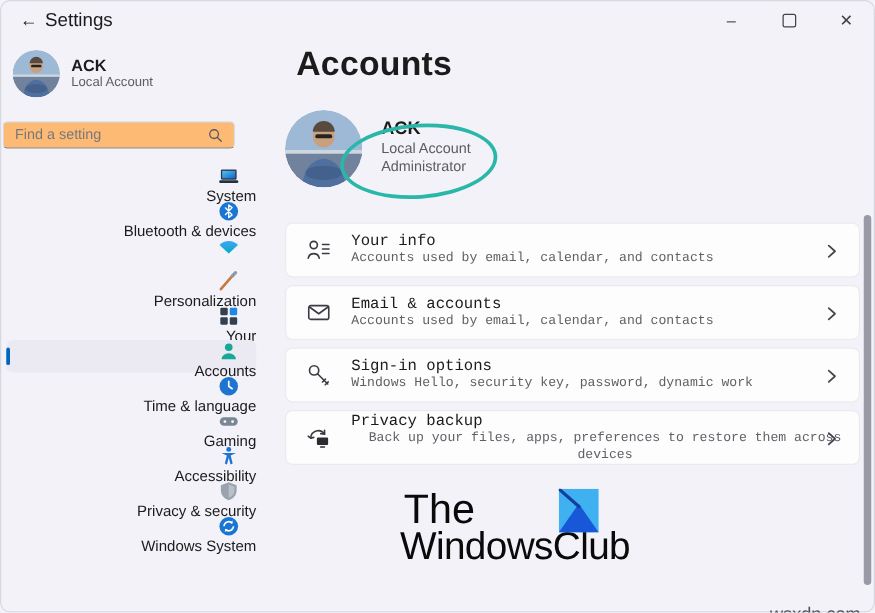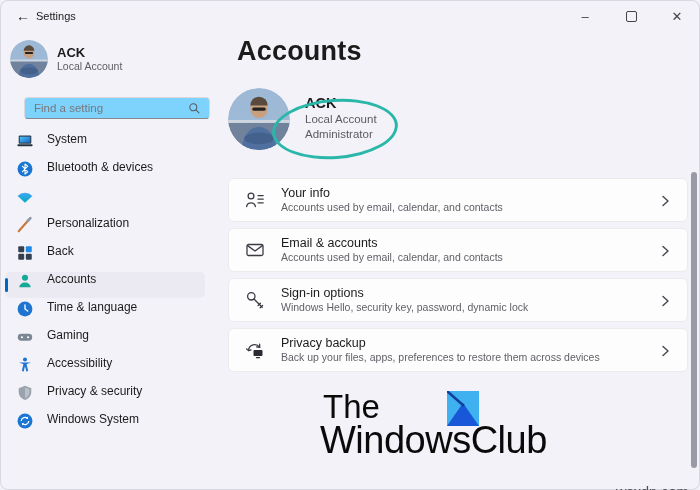--- a/index.html
+++ b/index.html
@@ -5,72 +5,72 @@
   html,body{margin:0;padding:0;}
   body{
     width:700px;height:490px;position:relative;overflow:hidden;
     background:#f3f2f9;font-family:"Liberation Sans",sans-serif;
     color:#1b1b1b;border-radius:8px;box-shadow:inset 0 0 0 1px #d8d8e0;
   }
   
   .titlebar{height:32px;position:relative;display:flex;align-items:center;}
   .back-btn{position:absolute;left:12px;top:6px;width:22px;height:20px;
     font-size:14px;color:#1b1b1b;display:flex;align-items:center;justify-content:center;cursor:pointer;}
-  .tb-title{margin-left:36px;font-size:11px;}
+  .tb-title{margin-left:36px;font-size:15px;}
   .win-controls{position:absolute;right:0;top:0;display:flex;height:32px;}
   .win-btn{width:46px;height:32px;display:flex;align-items:center;justify-content:center;
     font-size:13px;color:#444;cursor:pointer;}
   .max-box{width:9px;height:9px;border:1px solid #444;border-radius:2px;}
   
   .app{display:flex;height:458px;}
   
   .sidebar{width:210px;flex:0 0 210px;position:relative;}
   .user-card{display:flex;align-items:center;margin:8px 0 0 10px;}
   .avatar-sm{width:38px;height:38px;border-radius:50%;overflow:hidden;flex:0 0 38px;}
   .user-text{margin-left:9px;}
   .user-name{font-size:13px;font-weight:bold;line-height:15px;}
   .user-sub{font-size:10.5px;color:#5d5d63;line-height:13px;}
-  .search-box{margin:19px 0 0 24px;width:186px;height:22px;background:#7dd3fc;
+  .search-box{margin:19px 0 0 2px;width:186px;height:22px;background:#fdba74;
     border:1px solid #d9d9de;border-bottom:1px solid #86868d;border-radius:4px;
     display:flex;align-items:center;box-sizing:border-box;}
   .search-box input{flex:1;border:none;outline:none;background:transparent;
     font-size:11.5px;color:#1b1b1b;padding:0 0 0 9px;font-family:"Liberation Sans",sans-serif;}
   .search-box input::placeholder{color:#77777e;}
   .search-glyph{width:13px;height:13px;margin-right:8px;flex:0 0 13px;}
   .nav{margin-top:13px;}
-  .nav-item{height:26px;margin:0 5px 2px 5px;display:flex;align-items:flex-start;
-    padding-left:11px;border-radius:5px;position:relative;cursor:pointer;font-size:12px;}
+  .nav-item{height:26px;margin:0 5px 2px 5px;display:flex;align-items:flex-end;
+    padding-left:11px;border-radius:5px;position:relative;cursor:pointer;font-size:12px;flex-direction:column;}
   .nav-item.selected{background:#ebeaf2;}
   .nav-item.selected .pill{position:absolute;left:0;top:6px;width:3px;height:14px;
     border-radius:2px;background:#0067c0;}
   .nicon{width:18px;height:18px;flex:0 0 18px;margin-right:13px;}
   
   .main{flex:1;position:relative;}
   .page-title{position:absolute;left:27px;top:4px;font-size:27px;font-weight:600;letter-spacing:.2px;}
   .profile{position:absolute;left:18px;top:56px;display:flex;}
   .avatar-lg{width:62px;height:62px;border-radius:50%;overflow:hidden;flex:0 0 62px;}
   .profile-text{margin-left:15px;padding-top:7px;}
   .profile-name{font-size:14.5px;font-weight:bold;line-height:17px;}
   .profile-line{font-size:11.5px;color:#5b5b61;line-height:15px;}
   .annotation-ellipse{position:absolute;left:62px;top:67px;width:120px;height:54px;
     border:3px solid #2ab7a9;border-radius:50%;transform:rotate(-4deg);pointer-events:none;}
   .rows{position:absolute;left:18px;top:146px;width:460px;}
   .row{height:44px;background:#fdfdfe;border:1px solid #ebebee;border-radius:6px;
-    box-sizing:border-box;margin-bottom:6px;display:flex;align-items:center;position:relative;cursor:pointer;}
+    box-sizing:border-box;margin-bottom:6px;display:flex;align-items:center;position:relative;cursor:pointer;font-family:Liberation Mono, monospace;}
   .ricon{width:22px;height:22px;flex:0 0 22px;margin:0 15px 0 15px;}
   .row-title{font-size:12.5px;line-height:15px;}
-  .row-sub{font-size:10.5px;color:#5f5f66;line-height:13px;}
+  .row-sub{font-size:10.5px;color:#5f5f66;line-height:13px;text-align:center;}
   .chev{position:absolute;right:14px;top:14px;width:16px;height:16px;}
   
   .scrollbar{position:absolute;left:691px;top:172px;width:6px;height:296px;
     background:#9a9aa6;border-radius:3px;}
   
   .wm{position:absolute;color:#0a0a0a;pointer-events:none;z-index:5;}
   .wm-the{left:323px;top:388px;font-size:33px;}
-  .wm-club{left:320px;top:419px;font-size:38px;letter-spacing:-.5px;}
+  .wm-club{left:320px;top:419px;font-size:31px;letter-spacing:-.5px;}
   .wm-logo{position:absolute;left:447px;top:391px;width:32px;height:35px;z-index:5;}
   .wm-site{position:absolute;left:616px;top:484px;font-size:14.5px;color:#4c4c55;z-index:5;}
   .wm-caret{font-size:9px;color:#555;}
   .stroke-ic{stroke:#3b3b44;fill:none;stroke-width:1.3;stroke-linecap:round;stroke-linejoin:round;}
 </style>
 </head>
 <body>
 
 <div class="titlebar">
   <div class="back-btn">
@@ -167,21 +167,21 @@
         </svg>
         <span>Personalization</span>
       </div>
       <div class="nav-item">
         <svg class="nicon" viewBox="0 0 20 20">
           <rect x="2.5" y="2.5" width="6.6" height="6.6" rx="1" fill="#33404f"></rect>
           <rect x="10.9" y="2.5" width="6.6" height="6.6" rx="1" fill="#1e88e5"></rect>
           <rect x="2.5" y="10.9" width="6.6" height="6.6" rx="1" fill="#33404f"></rect>
           <rect x="10.9" y="10.9" width="6.6" height="6.6" rx="1" fill="#33404f"></rect>
         </svg>
-        <span>Back</span>
+        <span>Your</span>
       </div>
       <div class="nav-item selected">
         <span class="pill"></span>
         <svg class="nicon" viewBox="0 0 20 20">
           <circle cx="10" cy="6.4" r="3.4" fill="#17a998"></circle>
           <path d="M3.6 17 a6.4 5.2 0 0 1 12.8 0 Z" fill="#17a998"></path>
         </svg>
         <span>Accounts</span>
       </div>
       <div class="nav-item">
@@ -296,21 +296,21 @@
         <svg class="ricon" viewBox="0 0 22 22">
           <g class="stroke-ic">
             <circle cx="7.3" cy="7.3" r="3.7"></circle>
             <path d="M10 10 L18.2 18.2"></path>
             <path d="M14 16.6 l2.4 -2.4"></path>
             <path d="M16.2 18.8 l2.4 -2.4"></path>
           </g>
         </svg>
         <div>
           <div class="row-title">Sign-in options</div>
-          <div class="row-sub">Windows Hello, security key, password, dynamic lock</div>
+          <div class="row-sub">Windows Hello, security key, password, dynamic work</div>
         </div>
         <svg class="chev" viewBox="0 0 16 16">
           <path d="M6 3.5 L11 8 L6 12.5" fill="none" stroke="#454550" stroke-width="1.4" stroke-linecap="round" stroke-linejoin="round"></path>
         </svg>
       </div>
 
 
       <div class="row">
         <svg class="ricon" viewBox="0 0 22 22">
           <g class="stroke-ic">

